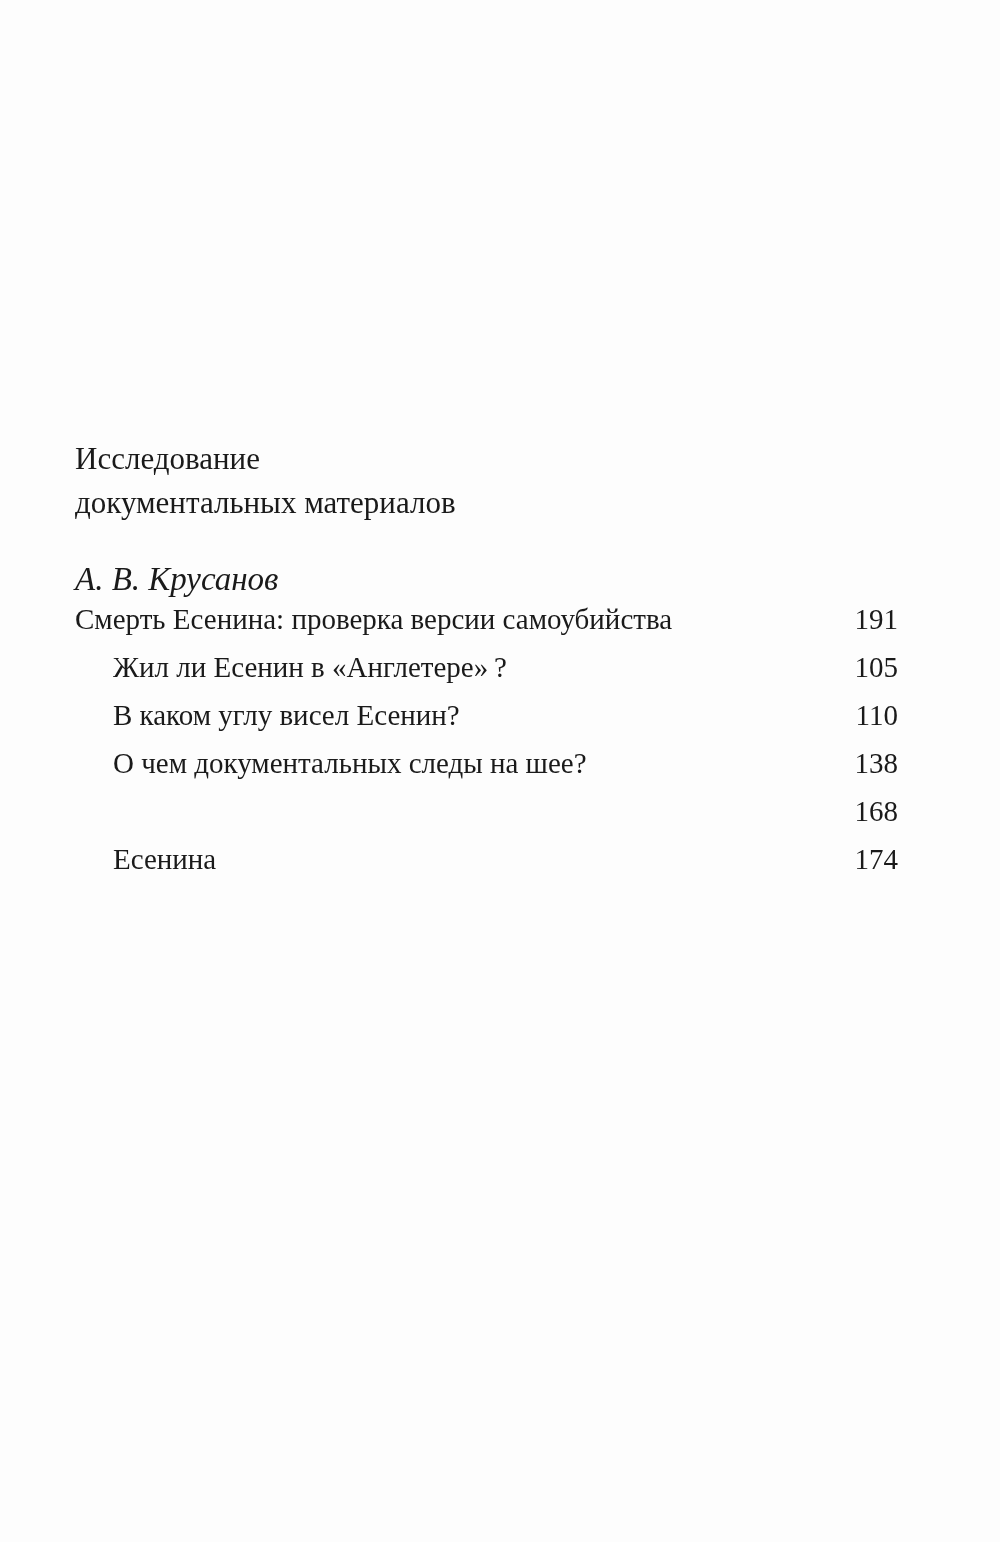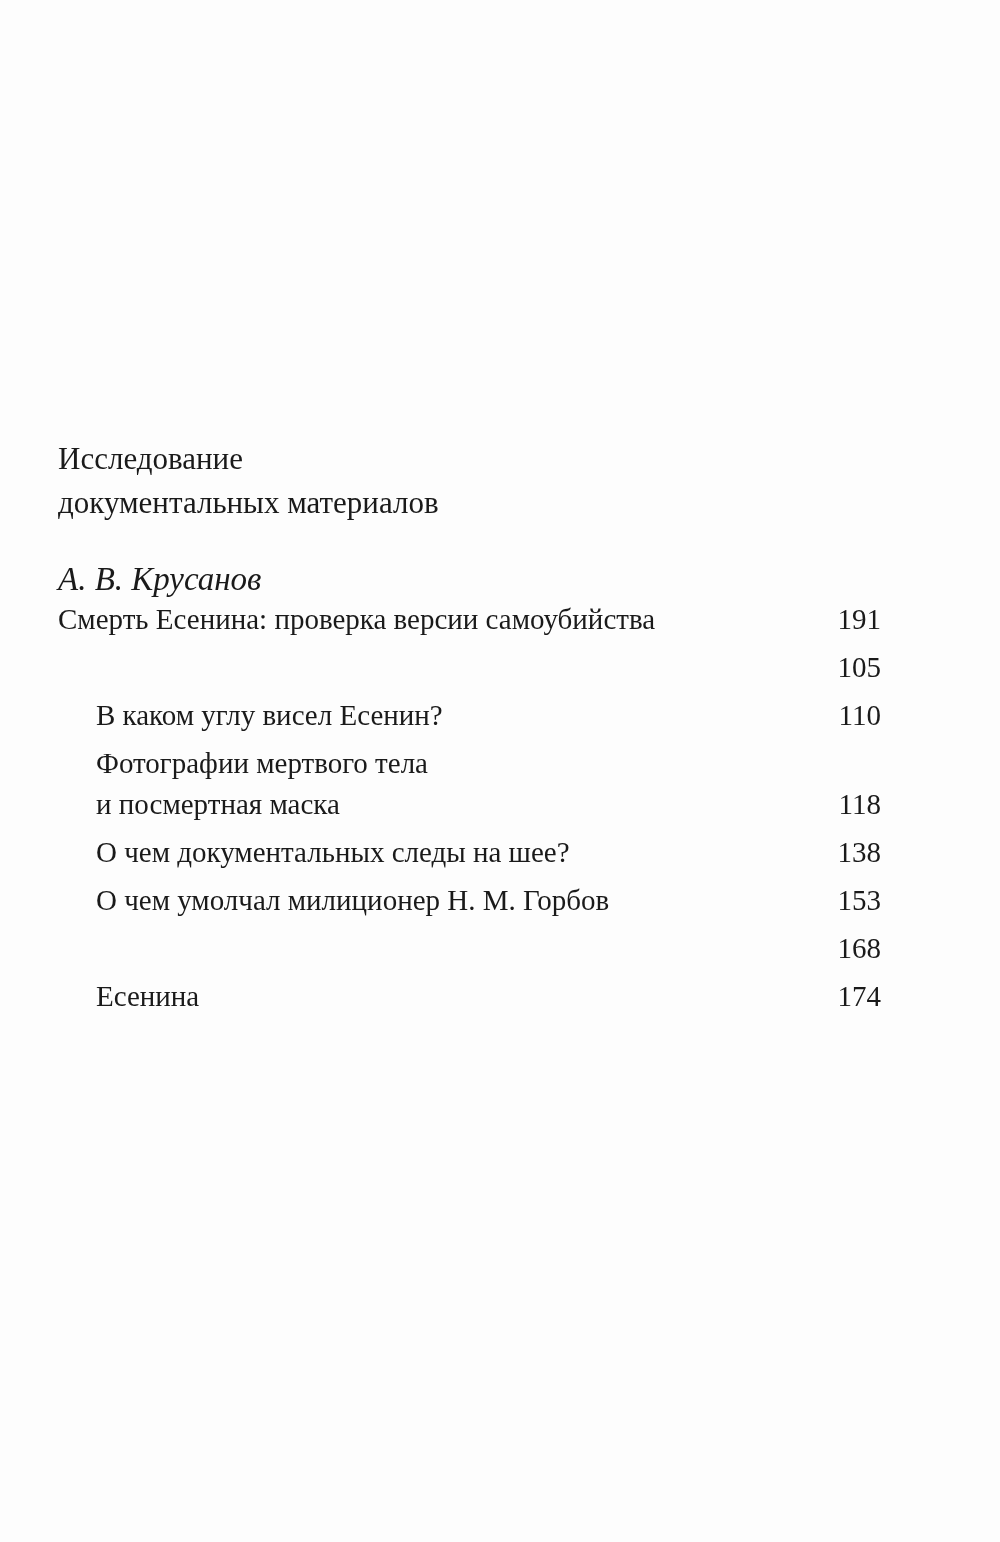--- a/index.html
+++ b/index.html
@@ -15,21 +15,21 @@
     position: relative;
     overflow: hidden;
   }
   .page {
     position: absolute;
     inset: 0;
     background: #fdfdfd;
   }
   .content {
     position: absolute;
-    left: 58px;
+    left: 75px;
     top: 437px;
     width: 823px; 
   }
   .section-heading {
     font-size: 31px;
     line-height: 44px;
     font-weight: 400;
   }
   .author-line {
     margin-top: 34px;
@@ -89,60 +89,44 @@
       <div class="toc-entry main">
         <div class="toc-line">
           <span class="toc-text">Смерть Есенина: проверка версии самоубийства</span>
           <span class="leader"></span>
           <span class="toc-page">191</span>
         </div>
       </div>
 
       <div class="toc-entry sub">
         <div class="toc-line">
+          <span class="toc-text">Жил ли Есенин в «Англетере» ?</span>
           <span class="leader"></span>
           <span class="toc-page">105</span>
         </div>
       </div>
 
       <div class="toc-entry sub">
         <div class="toc-line">
           <span class="toc-text">В каком углу висел Есенин?</span>
           <span class="leader"></span>
           <span class="toc-page">110</span>
         </div>
       </div>
 
-      <div class="toc-entry sub">
-        <div class="toc-line">
-          <span class="toc-text">Фотографии мертвого тела</span>
-        </div>
-        <div class="toc-line">
-          <span class="toc-text">и посмертная маска</span>
-          <span class="leader"></span>
-          <span class="toc-page">118</span>
-        </div>
-      </div>
 
       <div class="toc-entry sub">
         <div class="toc-line">
           <span class="toc-text">О чем документальных следы на шее?</span>
           <span class="leader"></span>
           <span class="toc-page">138</span>
         </div>
       </div>
 
 
-      <div class="toc-entry sub">
-        <div class="toc-line">
-          <span class="toc-text">О чем умолчал милиционер Н. М. Горбов</span>
-          <span class="leader"></span>
-          <span class="toc-page">153</span>
-        </div>
-      </div>
 
       <div class="toc-entry sub">
         <div class="toc-line">
           <span class="leader"></span>
           <span class="toc-page">168</span>
         </div>
       </div>
 
       <div class="toc-entry sub">
         <div class="toc-line">

